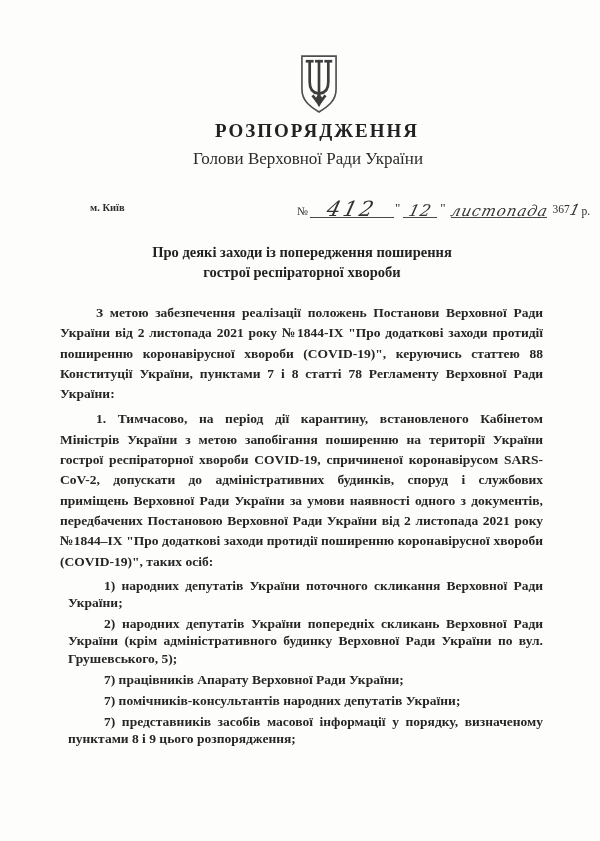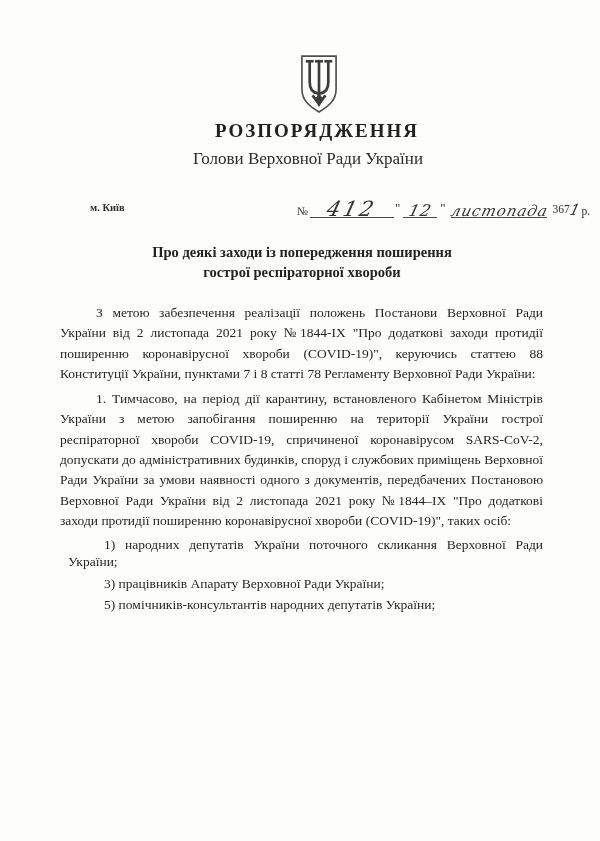--- a/index.html
+++ b/index.html
@@ -70,20 +70,21 @@
     text-align:center;
     font-weight:bold; font-size:14.5px; line-height:20px;
     color:#222;
   }
   
   .body-text {
     position:absolute; left:60px; top:303px; width:483px; height:534px;
     overflow:hidden;
     font-size:13.5px;
     color:#262626;
+    font-weight:bold;
   }
   .para {
     margin:0 0 5px 0;
     text-indent:36px;
     text-align:justify;
     line-height:20.3px;
   }
   .sub {
     margin:0 0 4px 8px;
     text-indent:36px;
@@ -131,17 +132,19 @@
 
   <div class="doc-title">
     <div>Про деякі заходи із попередження поширення</div>
     <div>гострої респіраторної хвороби</div>
   </div>
 
   <div class="body-text">
     <p class="para">З метою забезпечення реалізації положень Постанови Верховної Ради України від 2 листопада 2021 року №1844-ІХ "Про додаткові заходи протидії поширенню коронавірусної хвороби (COVID-19)", керуючись статтею 88 Конституції України, пунктами 7 і 8 статті 78 Регламенту Верховної Ради України:</p>
     <p class="para">1. Тимчасово, на період дії карантину, встановленого Кабінетом Міністрів України з метою запобігання поширенню на території України гострої респіраторної хвороби COVID-19, спричиненої коронавірусом SARS-CoV-2, допускати до адміністративних будинків, споруд і службових приміщень Верховної Ради України за умови наявності одного з документів, передбачених Постановою Верховної Ради України від 2 листопада 2021 року №1844–ІХ "Про додаткові заходи протидії поширенню коронавірусної хвороби (COVID-19)", таких осіб:</p>
     <p class="sub">1) народних депутатів України поточного скликання Верховної Ради України;</p>
-    <p class="sub">3) працівників Апарату Верховної Ради України;</p>
-    <p class="sub">5) помічників-консультантів народних депутатів України;</p>
+    <p class="sub">2) народних депутатів України попередніх скликань Верховної Ради України (крім адміністративного будинку Верховної Ради України по вул. Грушевського, 5);</p>
+    <p class="sub">7) працівників Апарату Верховної Ради України;</p>
+    <p class="sub">7) помічників-консультантів народних депутатів України;</p>
+    <p class="sub">7) представників засобів масової інформації у порядку, визначеному пунктами 8 і 9 цього розпорядження;</p>
   </div>
 
 </div>
 
 </body></html>

